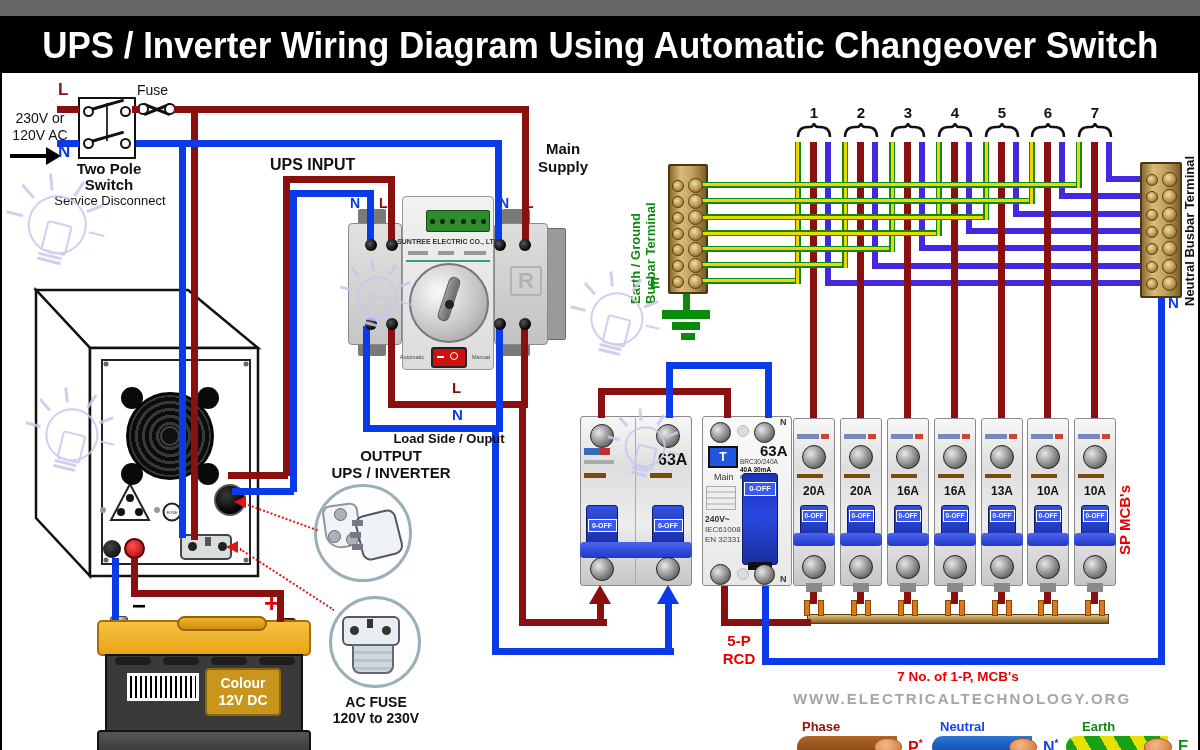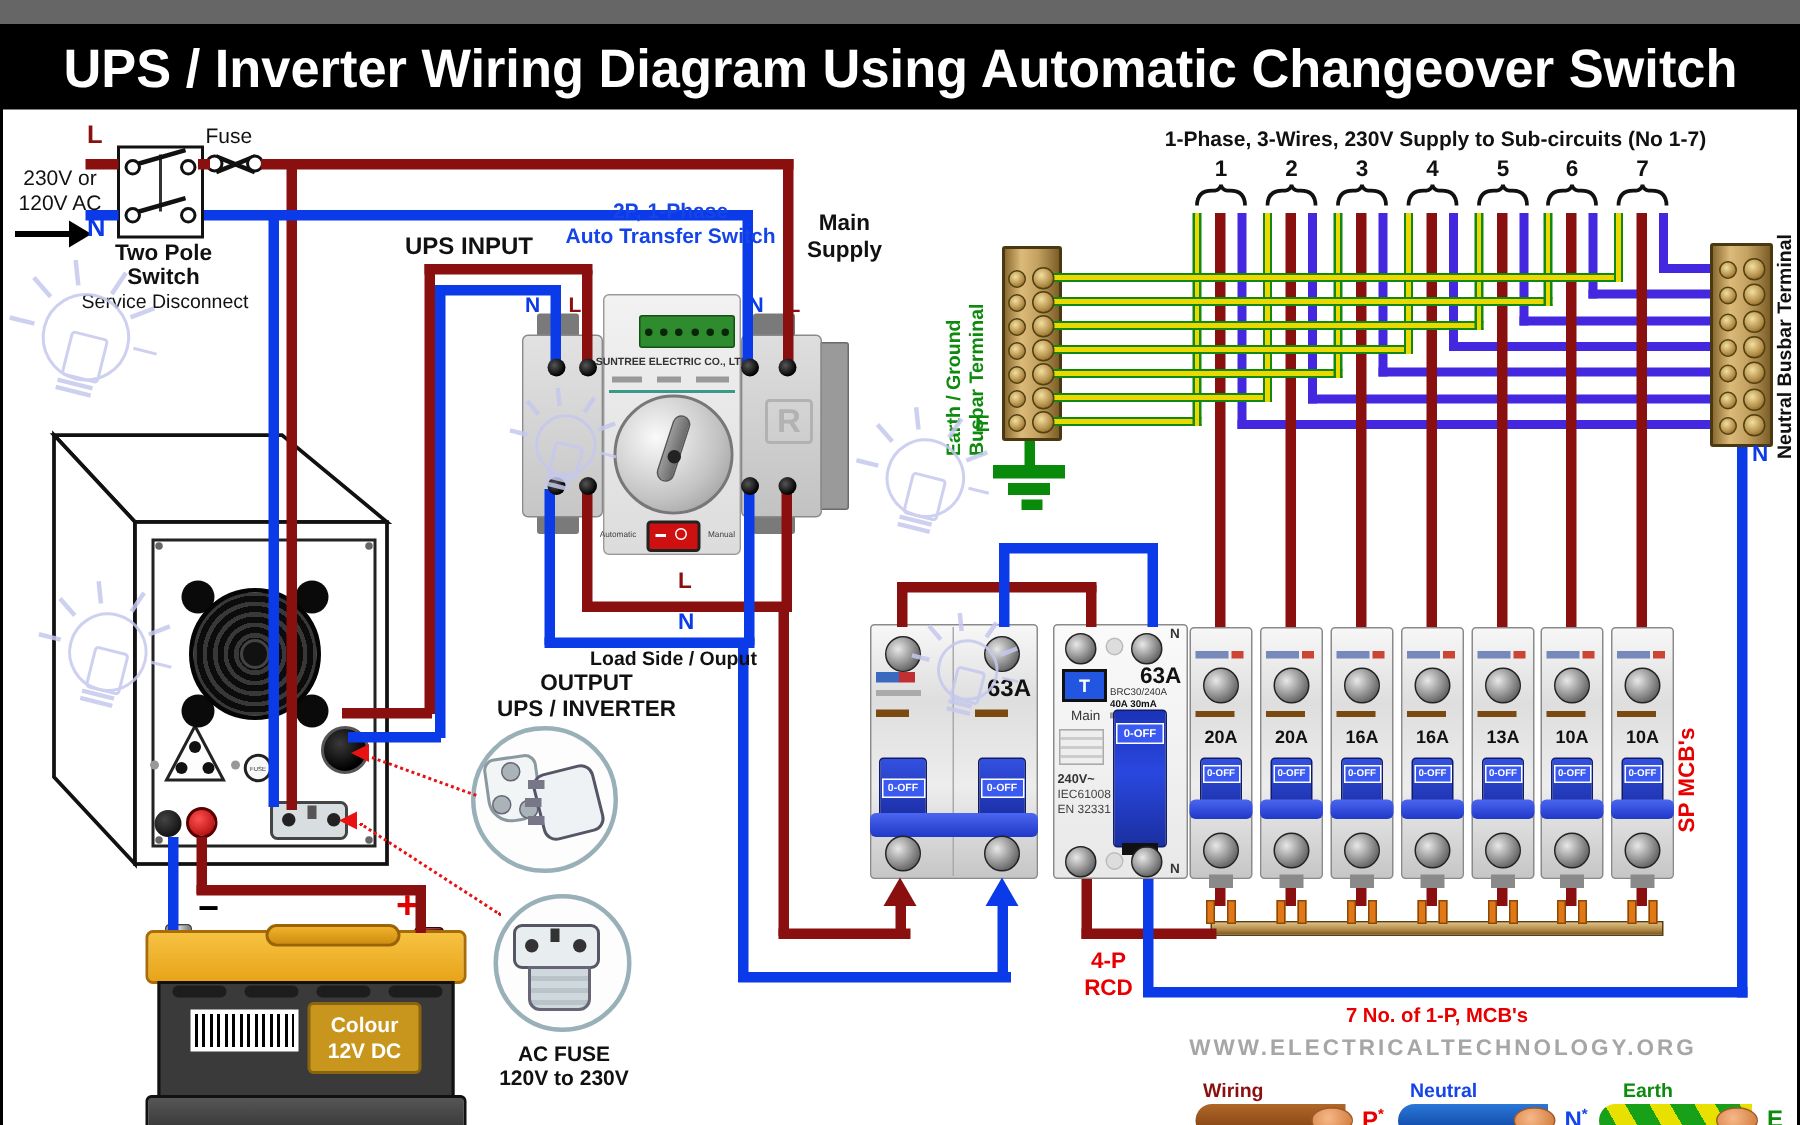--- a/index.html
+++ b/index.html
@@ -285,70 +285,65 @@
   <div class="abs b" style="left:56px;top:62px;font-size:17px;color:var(--phase);">L</div>
   <div class="abs b" style="left:56px;top:124px;font-size:17px;color:var(--nblue);">N</div>
   <div class="abs" style="left:135px;top:64px;font-size:14px;color:#111;">Fuse</div>
   <div class="abs b" style="left:55px;top:143px;width:104px;text-align:center;font-size:15px;line-height:16px;color:#111;">
     <div>Two Pole</div>
     <div>Switch</div>
   </div>
   <div class="abs" style="left:52px;top:175px;width:112px;text-align:center;font-size:13px;color:#111;">Service Disconnect</div>
 
   <div class="abs b" style="left:268px;top:138px;font-size:16px;color:#111;">UPS INPUT</div>
-  <div class="abs b" style="left:358px;top:114px;width:174px;text-align:center;font-size:14px;line-height:17px;color:var(--blue_label);">
-    <div>2P, 1-Phase</div>
-    <div>Auto Transfer Switch</div>
-  </div>
   <div class="abs b" style="left:518px;top:122px;width:86px;text-align:center;font-size:15px;line-height:18px;color:#111;">
     <div>Main</div>
     <div>Supply</div>
   </div>
   <div class="abs b" style="left:348px;top:177px;font-size:14px;color:var(--nblue);">N</div>
   <div class="abs b" style="left:377px;top:177px;font-size:14px;color:var(--phase);">L</div>
   <div class="abs b" style="left:497px;top:177px;font-size:14px;color:var(--nblue);">N</div>
   <div class="abs b" style="left:523px;top:177px;font-size:14px;color:var(--phase);">L</div>
 
   <div class="abs b" style="left:450px;top:361px;font-size:15px;color:var(--phase);">L</div>
   <div class="abs b" style="left:450px;top:388px;font-size:15px;color:var(--nblue);">N</div>
   <div class="abs b" style="left:382px;top:413px;width:130px;text-align:center;font-size:13px;color:#111;">Load Side / Ouput</div>
 
-  <div class="abs b" style="left:750px;top:66px;width:410px;text-align:center;font-size:14px;color:#111;">1-Phase, 3-Wires, 230V Supply to Sub-circuits (No 1-7)</div>
 
   <div class="abs" style="left:626px;top:140px;width:38px;height:146px;display:flex;">
     <span class="vtext b" style="font-size:13px;color:var(--green_label);height:146px;">Earth / Ground</span>
     <span class="vtext b" style="font-size:13px;color:var(--green_label);height:146px;">Busbar Terminal</span>
   </div>
   <div class="abs b" style="left:648px;top:256px;font-size:15px;color:var(--green_label);">E</div>
   <div class="abs" style="left:1180px;top:113px;width:18px;height:175px;">
     <span class="vtext b" style="font-size:13px;color:#111;height:175px;">Neutral Busbar Terminal</span>
   </div>
   <div class="abs b" style="left:1166px;top:276px;font-size:15px;color:var(--nblue);">N</div>
 
   <div class="abs" style="left:1114px;top:432px;width:20px;height:105px;">
     <span class="vtext b" style="font-size:15px;color:var(--red_label);height:105px;">SP MCB's</span>
   </div>
 
   <div class="abs b" style="left:714px;top:614px;width:46px;text-align:center;font-size:15px;line-height:18px;color:var(--red_label);">
-    <div>4-P</div>
+    <div>5-P</div>
     <div>RCD</div>
   </div>
   <div class="abs b" style="left:868px;top:651px;width:176px;text-align:center;font-size:13.5px;color:var(--red_label);">7 No. of 1-P, MCB's</div>
   <div class="abs b" style="left:300px;top:429px;width:178px;text-align:center;font-size:15px;line-height:17px;color:#111;">
     <div>OUTPUT</div>
     <div>UPS / INVERTER</div>
   </div>
 
   <div class="abs" style="left:788px;top:672px;width:344px;text-align:center;font-size:15px;letter-spacing:2px;color:var(--site_gray);font-weight:600;">WWW.ELECTRICALTECHNOLOGY.ORG</div>
   <div class="abs b" style="left:316px;top:676px;width:116px;text-align:center;font-size:14px;line-height:16px;color:#111;">
     <div>AC FUSE</div>
     <div>120V to 230V</div>
   </div>
 
-  <div class="abs b" style="left:800px;top:701px;font-size:13px;color:#8a1010;">Wiring</div>
+  <div class="abs b" style="left:800px;top:701px;font-size:13px;color:#8a1010;">Phase</div>
   <div class="abs" style="left:795px;top:718px;width:100px;height:22px;border-radius:11px 0 0 11px;background:linear-gradient(180deg,#b06828,#7a3a10);"></div>
   <div class="abs" style="left:872px;top:720px;width:28px;height:18px;border-radius:50%;background:radial-gradient(circle at 40% 40%,#f6b888,#cf7838);border:1.5px solid #a05828;"></div>
   <div class="abs b" style="left:906px;top:720px;font-size:16px;color:var(--red_label);"><span>P</span><sup style="font-size:10px;">*</sup></div>
   <div class="abs b" style="left:938px;top:701px;font-size:13px;color:var(--blue_label);">Neutral</div>
   <div class="abs" style="left:930px;top:718px;width:100px;height:22px;border-radius:11px 0 0 11px;background:linear-gradient(180deg,#2a78d8,#0a3a98);"></div>
   <div class="abs" style="left:1007px;top:720px;width:28px;height:18px;border-radius:50%;background:radial-gradient(circle at 40% 40%,#f6b888,#cf7838);border:1.5px solid #a05828;"></div>
   <div class="abs b" style="left:1041px;top:720px;font-size:16px;color:var(--blue_label);"><span>N</span><sup style="font-size:10px;">*</sup></div>
   <div class="abs b" style="left:1080px;top:701px;font-size:13px;color:var(--green_label);">Earth</div>
   <div class="abs" style="left:1064px;top:718px;width:102px;height:22px;border-radius:11px 0 0 11px;background:repeating-linear-gradient(60deg,#18a018 0 14px,#e8e000 14px 26px);"></div>
   <div class="abs" style="left:1142px;top:720px;width:28px;height:18px;border-radius:50%;background:radial-gradient(circle at 40% 40%,#f6b888,#cf7838);border:1.5px solid #a05828;"></div>

